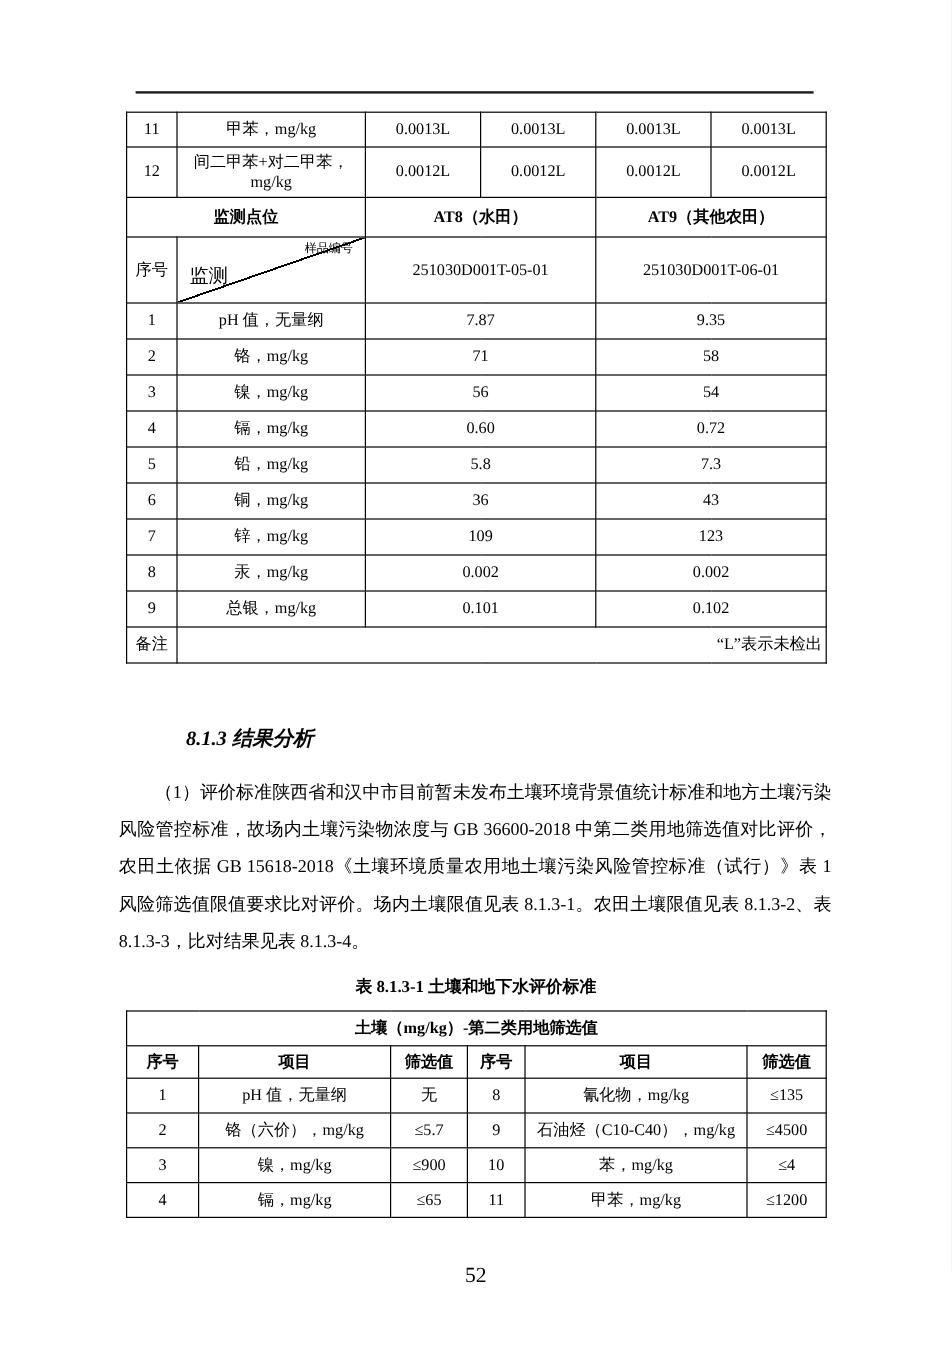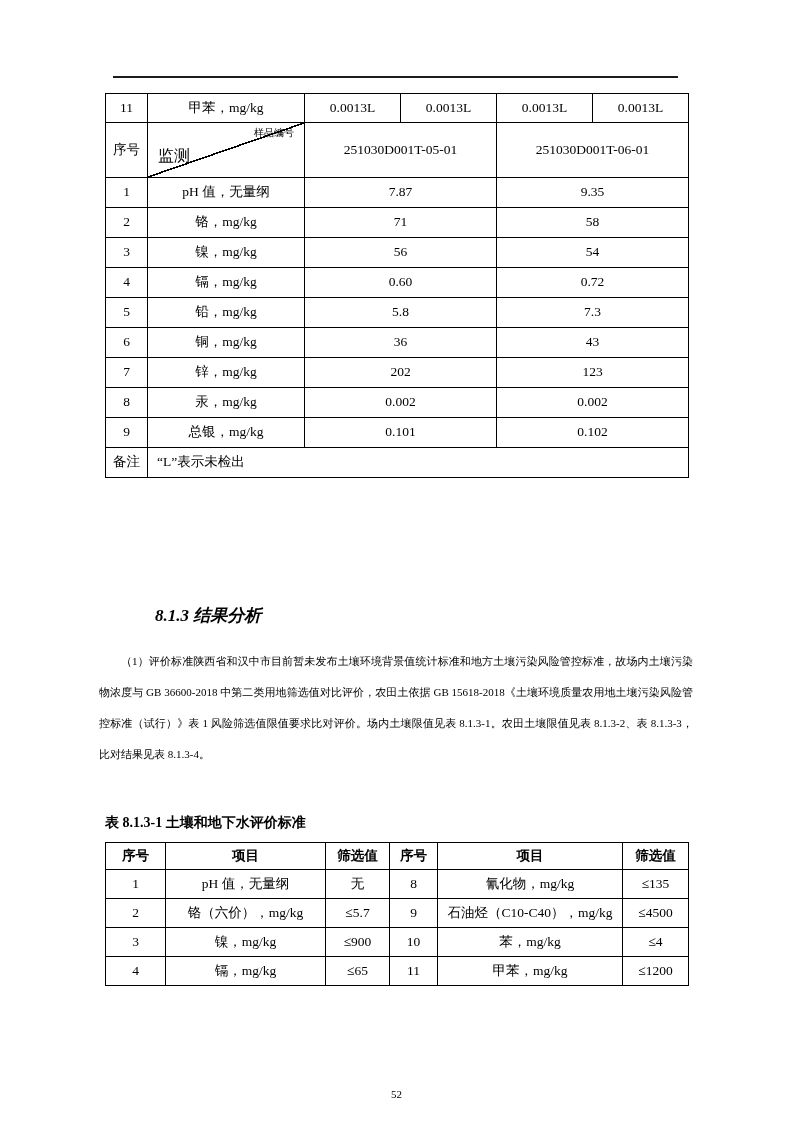--- a/index.html
+++ b/index.html
@@ -18,49 +18,49 @@
   
   .t1 { position:absolute; top:93px; left:105px; width:583px; }
   .t1 .c-no   { width:42px; }
   .t1 .c-item { width:157px; }
   .t1 .c-v    { width:96px; }
   .t1 tr.h29 { height:29px; }
   .t1 tr.h42 { height:42px; }
   .t1 tr.h33 { height:33px; }
   .t1 tr.h55 { height:55px; }
   .t1 tr.h30 { height:30px; }
-  .t1 td.left { text-align:left; padding-left:9px; }
+  .t1 td.left { text-align:right; padding-left:9px; }
 
   
   .diag { position:relative; padding:0; }
   .diag-line { position:absolute; inset:0;
      background:linear-gradient(to bottom right,
         transparent calc(50% - 0.8px), #000 calc(50% - 0.8px),
         #000 calc(50% + 0.8px), transparent calc(50% + 0.8px)); }
   .diag .dt { position:absolute; top:4px; right:10px; font-size:10px; }
   .diag .db { position:absolute; bottom:11px; left:10px; font-size:16px; }
 
   
   .sec-heading { position:absolute; top:604px; left:155px;
       font-size:17px; font-weight:bold;font-style:italic; }
   .sec-para { position:absolute; top:646px; left:99px; width:594px;
-      font-size:11px; line-height:31px; text-align:justify; text-indent:2em; }
+      font-size:15px; line-height:31px; text-align:justify; text-indent:2em; }
 
   
   .tbl-caption { position:absolute; top:814px; left:105px; width:583px;
-      text-align:left; font-weight:bold; font-size:14px; }
+      text-align:center; font-weight:bold; font-size:14px; }
   .t2 { position:absolute; top:842px; left:105px; width:583px; }
   .t2 .c1 { width:60px; } .t2 .c2 { width:160px; } .t2 .c3 { width:64px; }
   .t2 .c4 { width:48px; } .t2 .c5 { width:185px; } .t2 .c6 { width:66px; }
   .t2 tr.band { height:29px; }
   .t2 tr.hdr  { height:27px; }
   .t2 tr.row  { height:29px; }
 
   .page-number { position:absolute; top:1052px; left:0; width:793px;
-      text-align:center; font-size:11px;margin-top:36px; }
+      text-align:center; font-size:18px; }
 </style>
 </head>
 <body>
 
 <div class="page">
 
   <div class="header-rule"></div>
 
   <table class="t1">
     <colgroup>
@@ -73,21 +73,34 @@
     </colgroup>
     <tbody>
         <tr class="h29">
       <td>11</td>
       <td>甲苯，mg/kg</td>
       <td>0.0013L</td>
       <td>0.0013L</td>
       <td>0.0013L</td>
       <td>0.0013L</td>
     </tr>
-
+    <tr class="h42">
+      <td>12</td>
+      <td>间二甲苯+对二甲苯，mg/kg</td>
+      <td>0.0012L</td>
+      <td>0.0012L</td>
+      <td>0.0012L</td>
+      <td>0.0012L</td>
+    </tr>
+
+    <tr class="h33">
+      <td colspan="2" class="bold">监测点位</td>
+      <td colspan="2" class="bold">AT8（水田）</td>
+      <td colspan="2" class="bold">AT9（其他农田）</td>
+    </tr>
 
     <tr class="h55">
       <td>序号</td>
       <td class="diag">
         <div class="diag-line"></div>
         <span class="dt">样品编号</span>
         <span class="db">监测</span>
       </td>
       <td colspan="2">251030D001T-05-01</td>
       <td colspan="2">251030D001T-06-01</td>
@@ -125,21 +138,21 @@
     </tr>
     <tr class="h30">
       <td>6</td>
       <td>铜，mg/kg</td>
       <td colspan="2">36</td>
       <td colspan="2">43</td>
     </tr>
     <tr class="h30">
       <td>7</td>
       <td>锌，mg/kg</td>
-      <td colspan="2">202</td>
+      <td colspan="2">109</td>
       <td colspan="2">123</td>
     </tr>
     <tr class="h30">
       <td>8</td>
       <td>汞，mg/kg</td>
       <td colspan="2">0.002</td>
       <td colspan="2">0.002</td>
     </tr>
     <tr class="h30">
       <td>9</td>
@@ -162,20 +175,23 @@
   <table class="t2">
     <colgroup>
       <col class="c1">
         <col class="c2">
         <col class="c3">
       <col class="c4">
         <col class="c5">
         <col class="c6">
     </colgroup>
     <tbody>
+        <tr class="band">
+      <td colspan="6" class="bold">土壤（mg/kg）-第二类用地筛选值</td>
+    </tr>
     <tr class="hdr">
       <td class="bold">序号</td>
       <td class="bold">项目</td>
       <td class="bold">筛选值</td>
       <td class="bold">序号</td>
       <td class="bold">项目</td>
       <td class="bold">筛选值</td>
     </tr>
     <tr class="row">
       <td>1</td>

